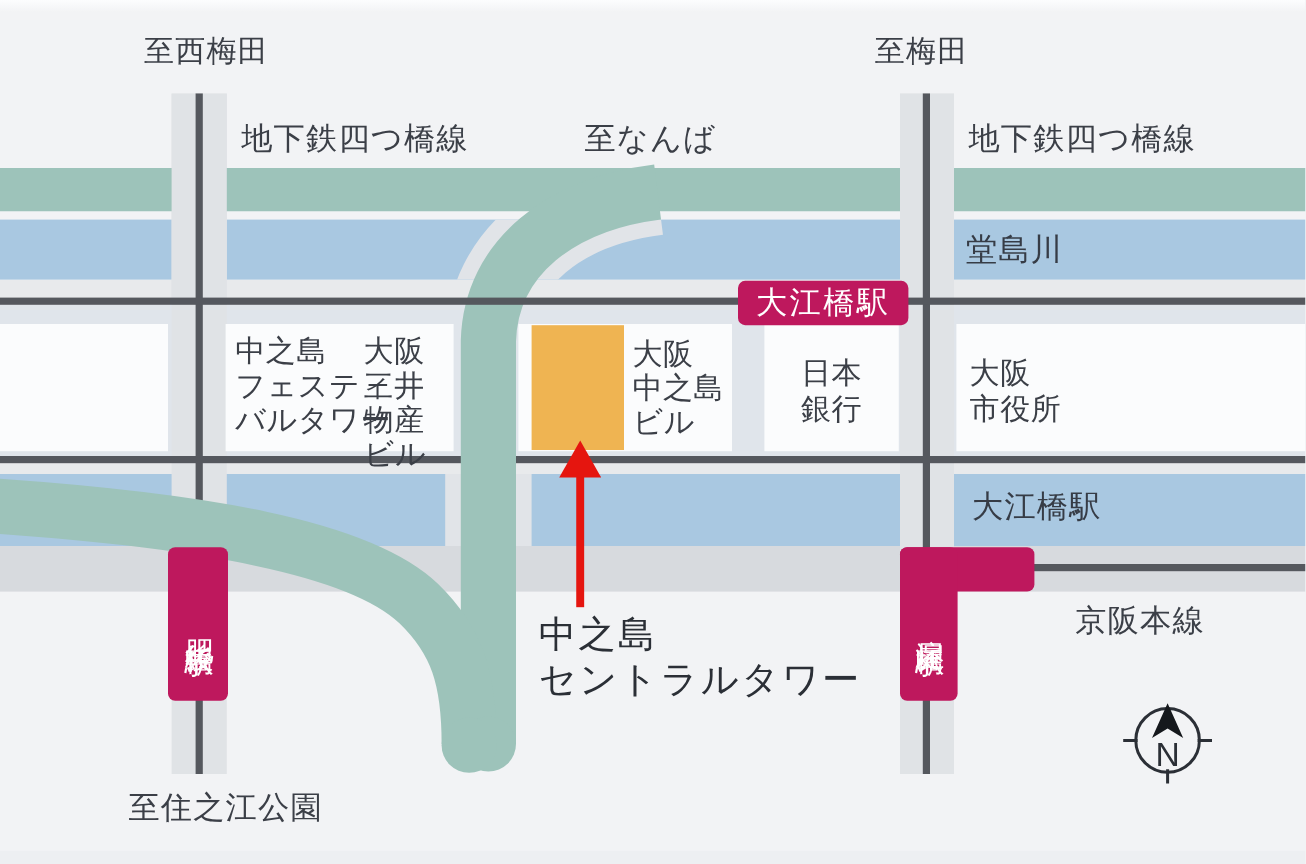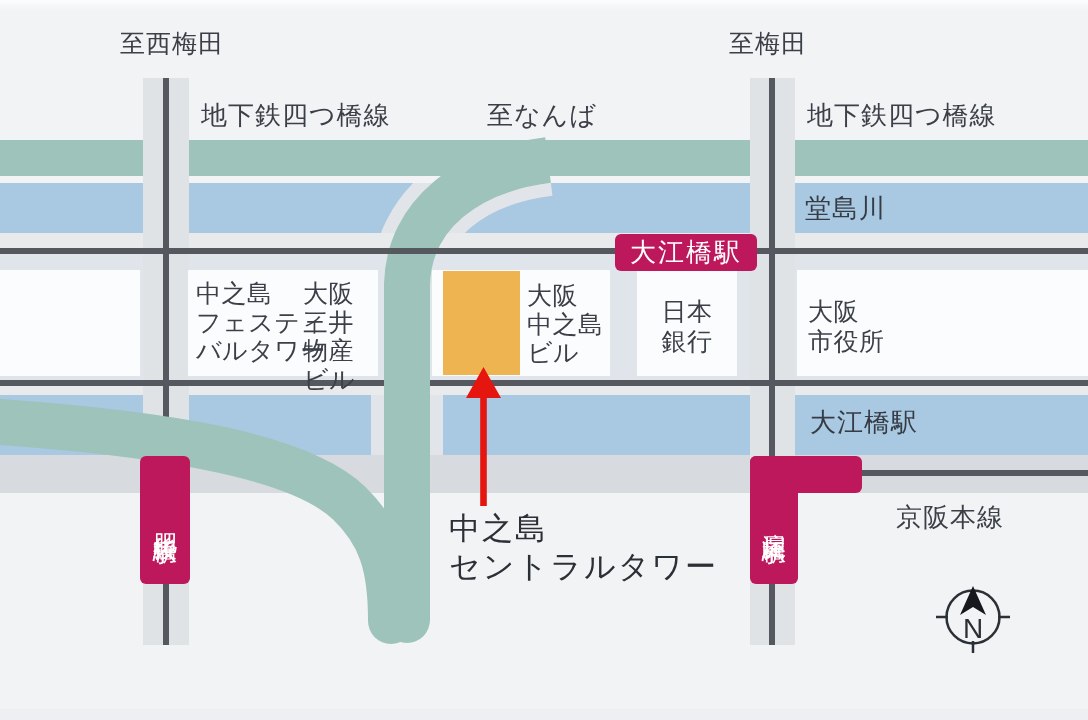--- a/index.html
+++ b/index.html
@@ -100,21 +100,21 @@
 ビル</div>
   </div>
 
   <div class="abs z4 building" style="left:432px;top:270px;width:178px;height:106px;">
     <div class="abs tower" style="left:11px;top:1px;width:77px;height:104px;"></div>
     <div class="blabel" style="left:95px;top:11px;">大阪
 中之島
 ビル</div>
   </div>
 
-  <div class="abs z4 building" style="left:637px;top:270px;width:100px;height:106px;">
+  <div class="abs z4 building" style="left:637px;top:270px;width:112px;height:106px;">
     <div class="blabel blabel2" style="left:0;right:0;top:26px;text-align:center;">日本
 銀行</div>
   </div>
 
   <div class="abs z4 building" style="left:797px;top:270px;width:291px;height:106px;">
     <div class="blabel blabel2" style="left:11px;top:26px;">大阪
 市役所</div>
   </div>
 
   <div class="abs z4 badge" style="left:615px;top:234px;width:142px;height:37px;">大江橋駅</div>
@@ -123,20 +123,21 @@
   <div class="abs z4 badge badge-v" style="left:750px;top:456px;width:48px;height:128px;">淀屋橋駅</div>
 
   <div class="abs z4 lbl lbl-sm" style="left:120px;top:29px;">至西梅田</div>
   <div class="abs z4 lbl lbl-sm" style="left:729px;top:29px;">至梅田</div>
   <div class="abs z4 lbl" style="left:201px;top:101px;text-align:center;">地下鉄四つ橋線</div>
   <div class="abs z4 lbl" style="left:487px;top:101px;">至なんば</div>
   <div class="abs z4 lbl" style="left:807px;top:101px;">地下鉄四つ橋線</div>
   <div class="abs z4 lbl river-lbl" style="left:805px;top:194px;">堂島川</div>
   <div class="abs z4 lbl river-lbl" style="left:810px;top:408px;">大江橋駅</div>
   <div class="abs z4 lbl" style="left:896px;top:503px;">京阪本線</div>
+  <div class="abs z4 lbl" style="left:107px;top:659px;">至住之江公園</div>
 
   <div class="abs z4 title" style="left:449px;top:510px;">中之島
 セントラルタワー</div>
 
   <svg class="abs z5" style="left:0;top:0;" width="1088" height="720" viewBox="0 0 1088 720">
     <g>
       <rect x="480.2" y="396" width="6.6" height="110" fill="#e5150f"></rect>
       <polygon points="483.5,367 466,398 501,398" fill="#e5150f"></polygon>
     </g>
     <g>

